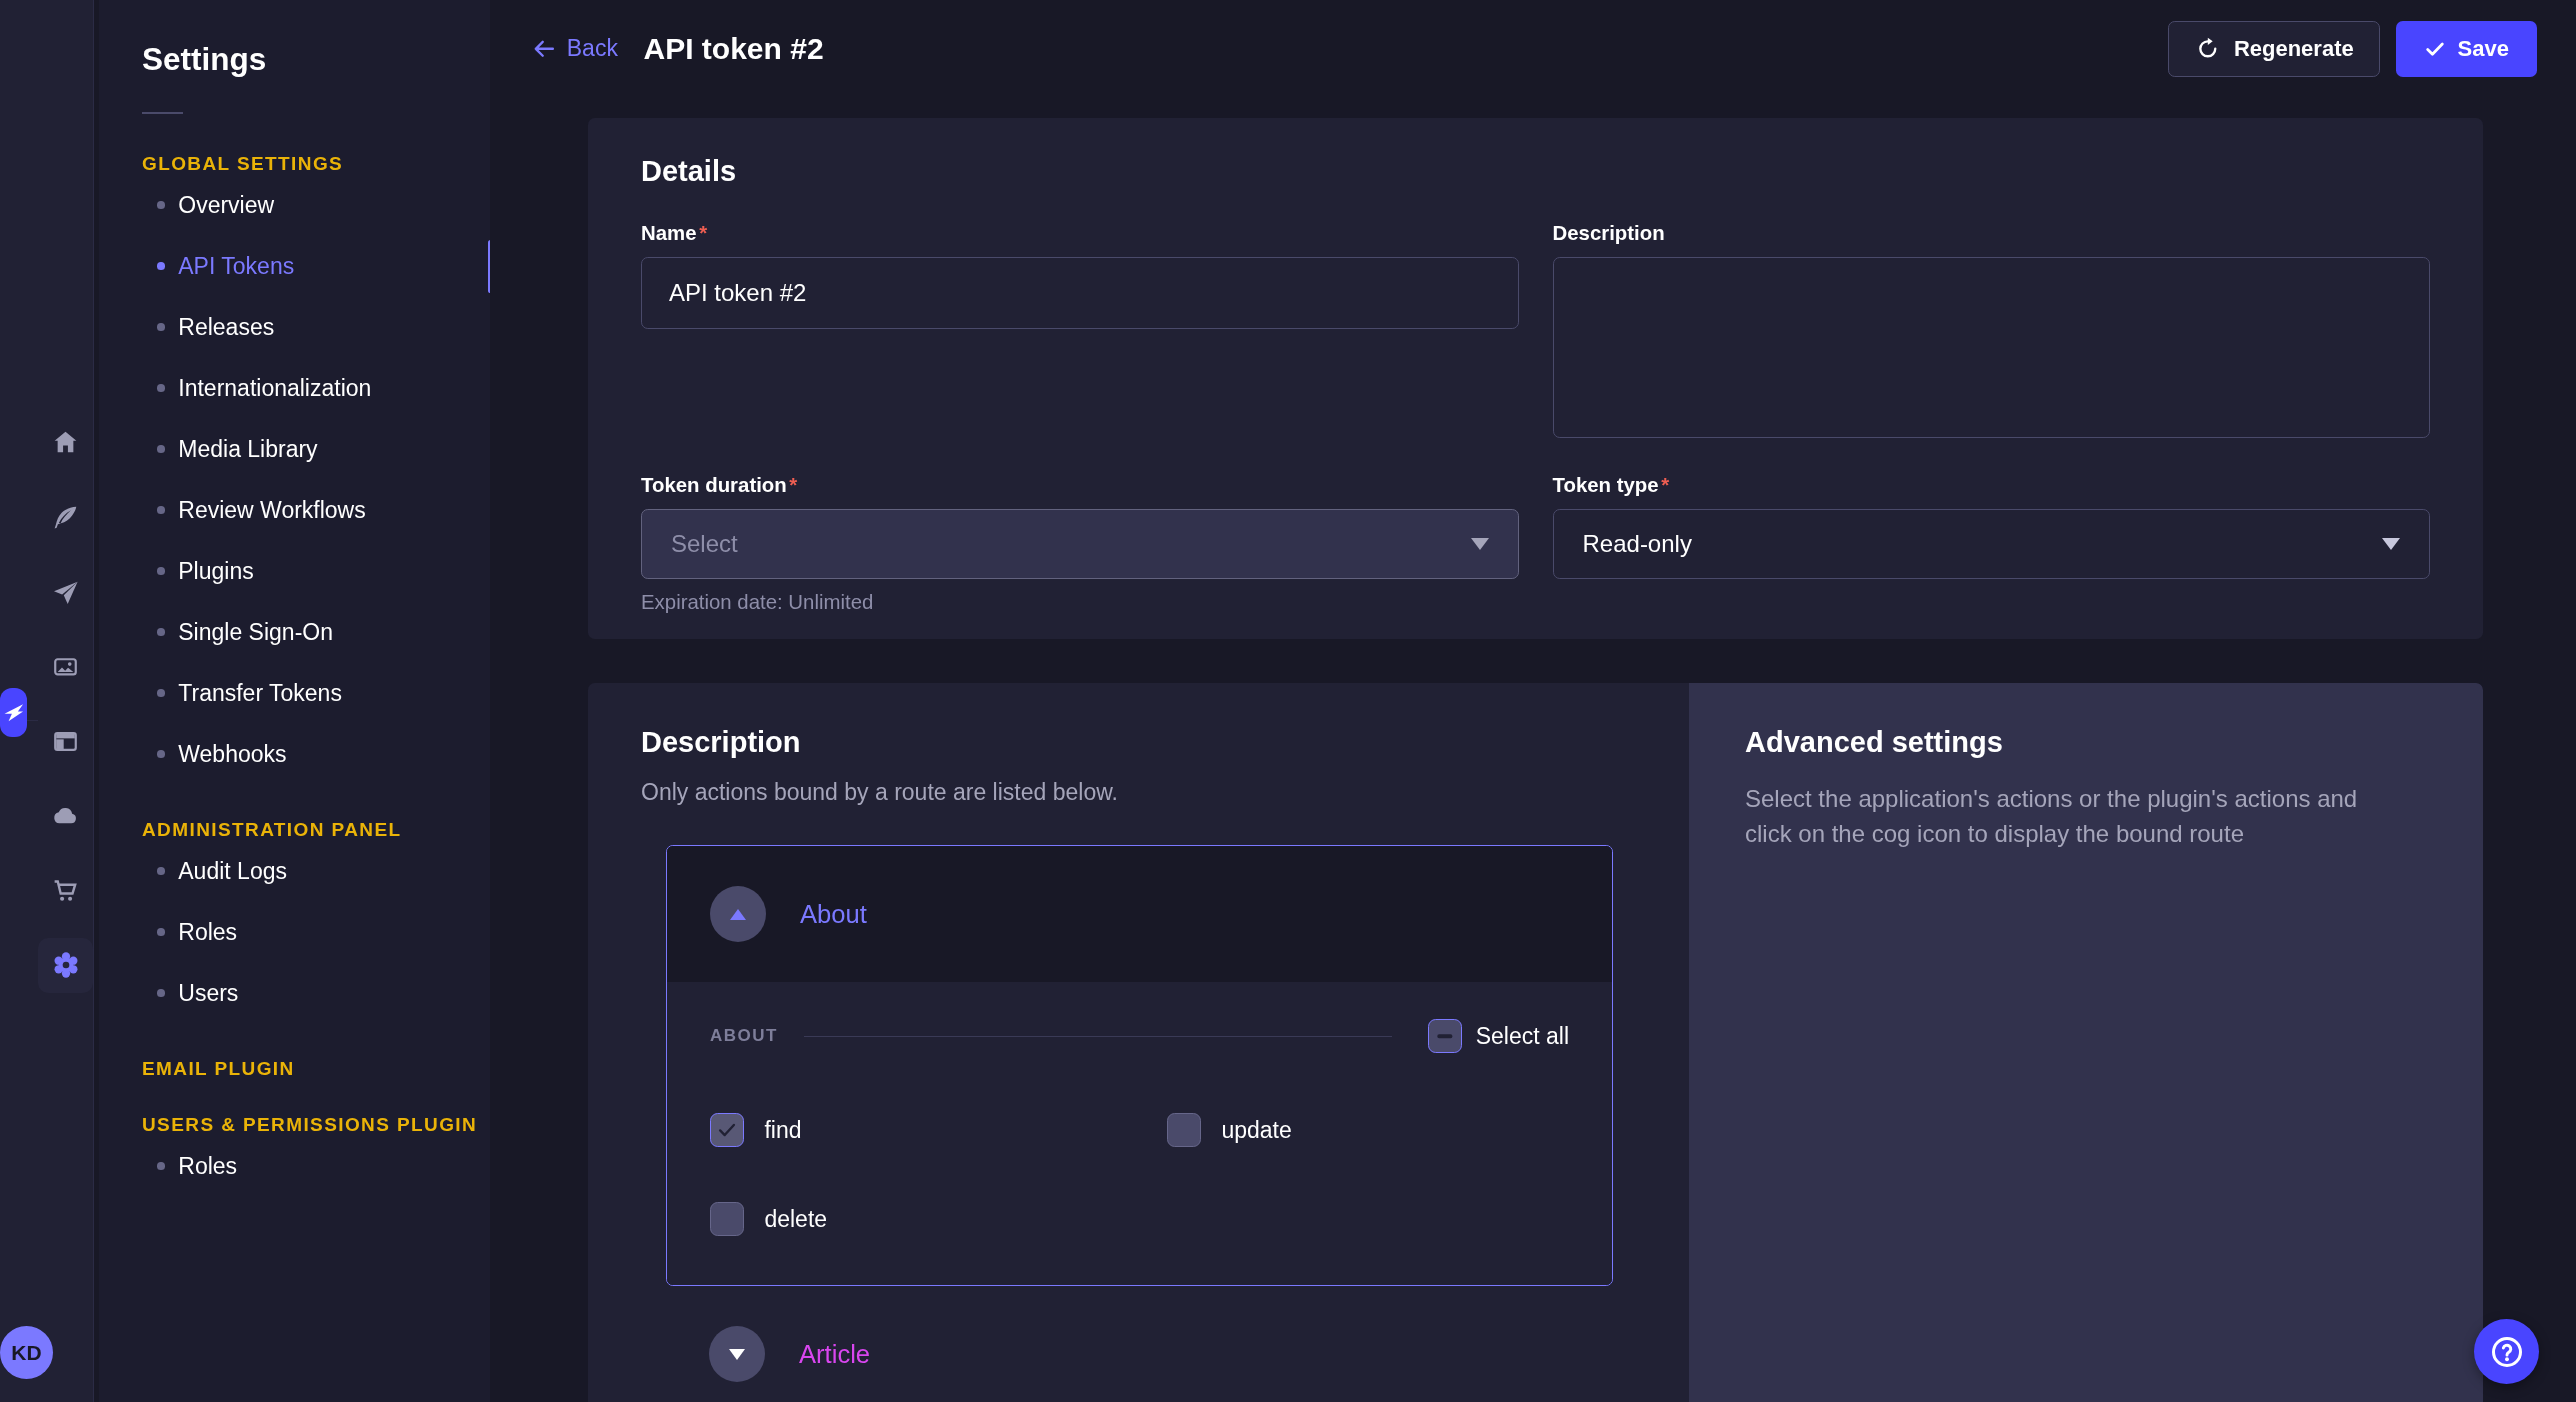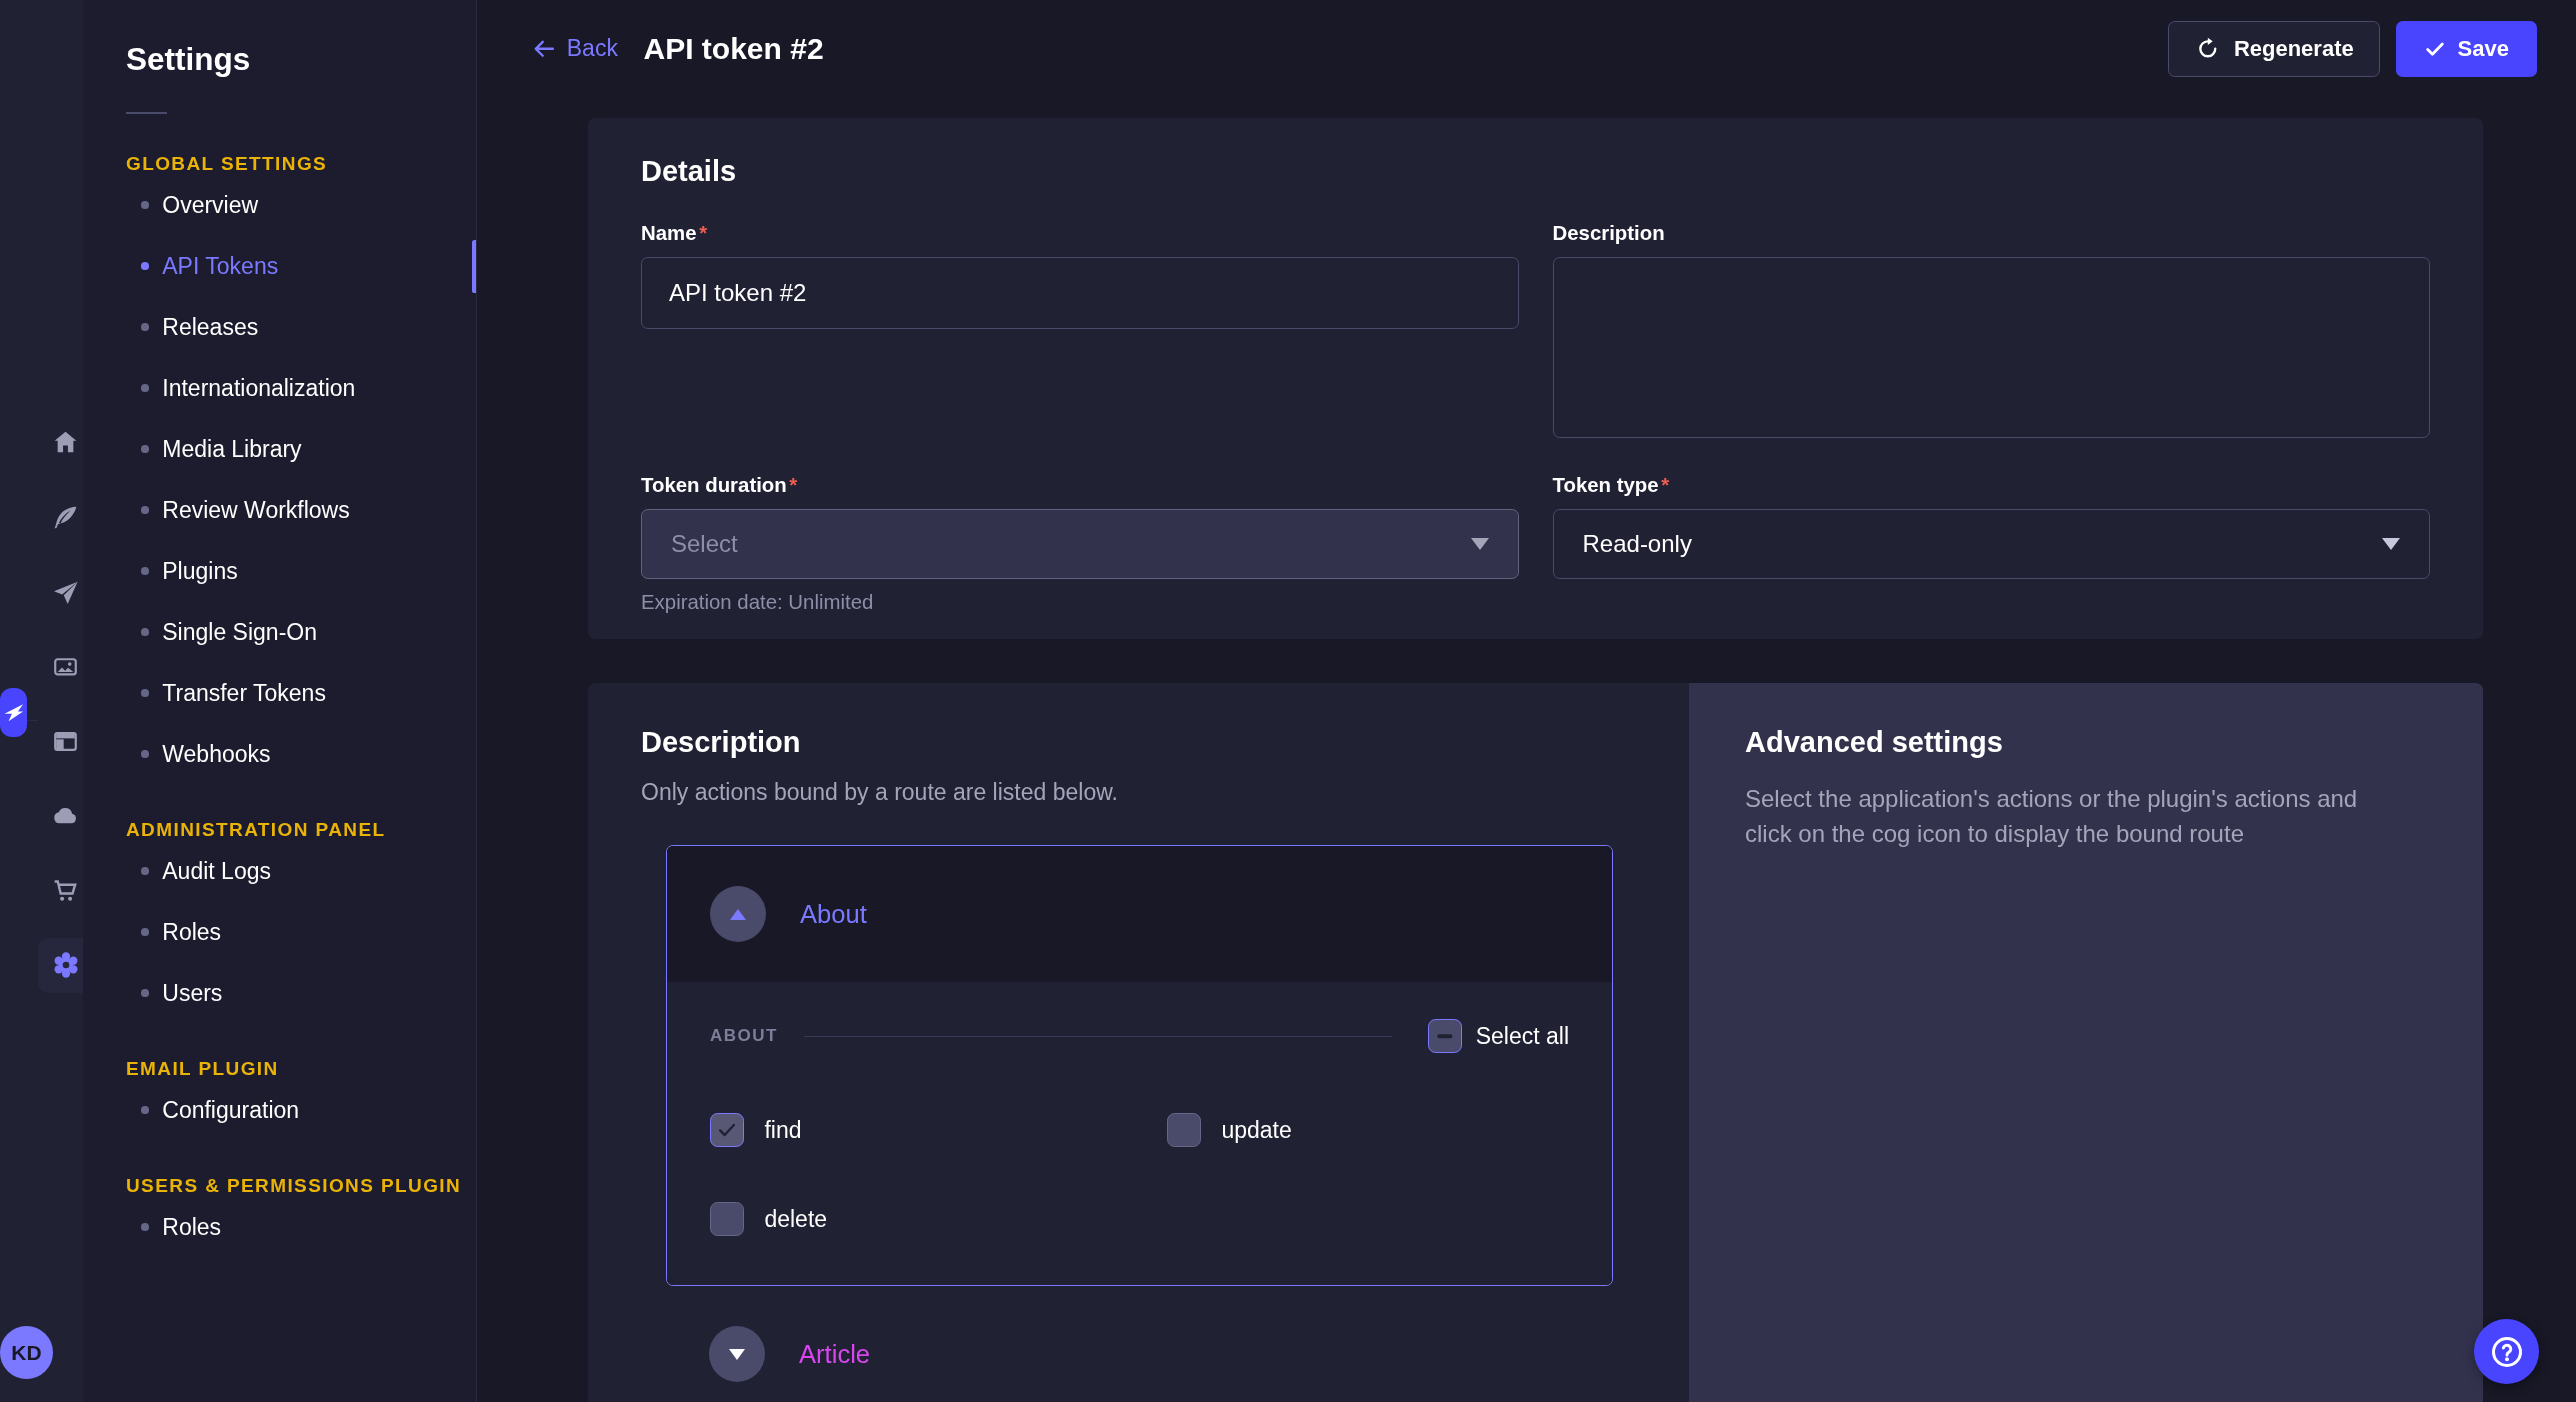--- a/index.html
+++ b/index.html
@@ -31,21 +31,21 @@
   }
   .rail-btn.active { background: #26263c; color: #7b79ff; }
   .rail-avatar {
     position: absolute; bottom: 23px; width: 53px; height: 53px; border-radius: 50%;
     background: #7b79ff; color: #181826; font-size: 21px; font-weight: 700;
     display: flex; align-items: center; justify-content: center; cursor: pointer;
   }
 
   
   .subnav {
-    position: absolute; left: 83px; top: 0; width: 394px; height: 100%;
+    position: absolute; left: 99px; top: 0; width: 394px; height: 100%;
     background: #1c1c2e; border-right: 0.9px solid #2b2b45;
   }
   .subnav-title { margin: 41px 0 0 43px; font-size: 31.5px; font-weight: 700; color: #ffffff; }
   .subnav-rule { margin: 34px 0 0 43px; width: 41px; height: 1.7px; background: #4a4a6a; }
   .section-label {
     margin: 34px 0 0 43px; font-size: 19px; font-weight: 700;
     color: #eab308; letter-spacing: 1.4px;
   }
   .section-label.first { margin-top: 39px; }
   .nav-item {
@@ -276,24 +276,20 @@
   <div class="nav-item">
       <span class="bullet"></span>
       <span>Roles</span>
     </div>
   <div class="nav-item">
       <span class="bullet"></span>
       <span>Users</span>
     </div>
 
   <div class="section-label">EMAIL PLUGIN</div>
-  <div class="nav-item">
-      <span class="bullet"></span>
-      <span>Configuration</span>
-    </div>
 
   <div class="section-label">USERS &amp; PERMISSIONS PLUGIN</div>
   <div class="nav-item">
       <span class="bullet"></span>
       <span>Roles</span>
     </div>
 </div>
 
 <div class="content">
 

